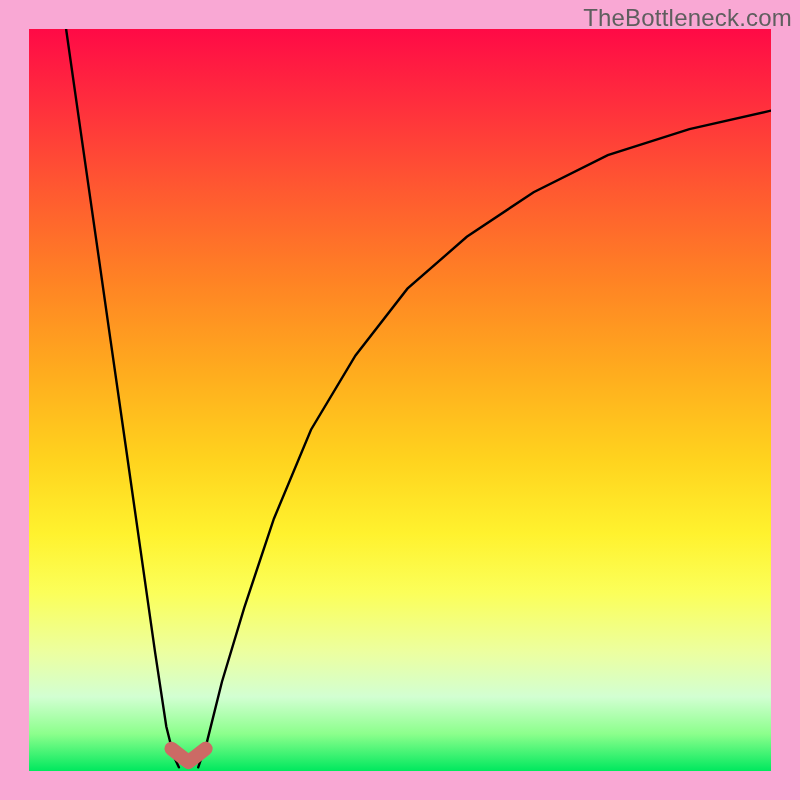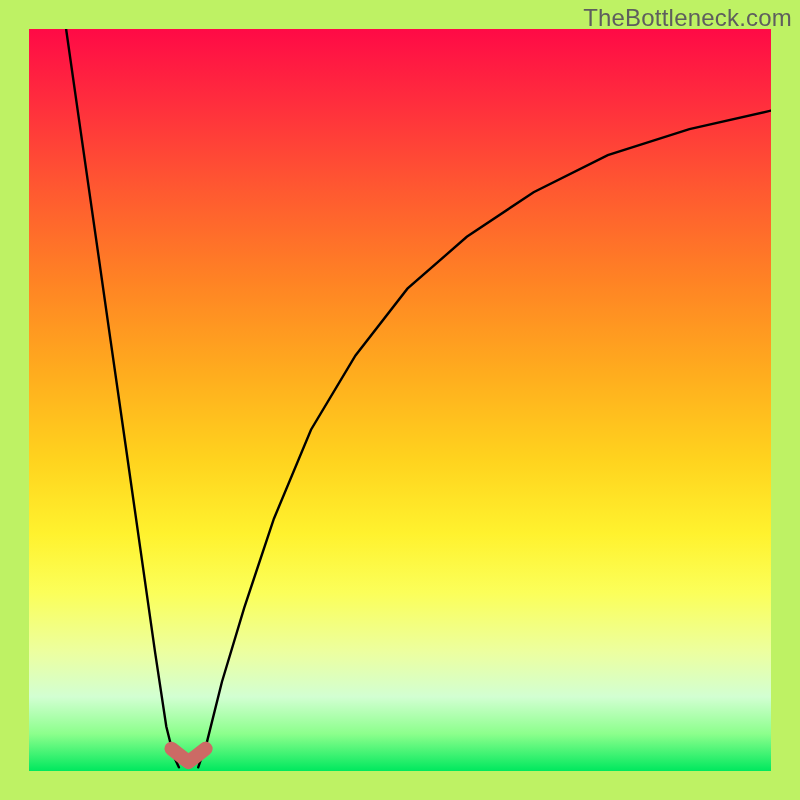--- a/index.html
+++ b/index.html
@@ -8,21 +8,21 @@
     width: 800px;
     height: 800px;
     overflow: hidden;
     background: #000;
     font-family: Arial, Helvetica, sans-serif;
   }
   .frame {
     position: absolute;
     left: 0; top: 0;
     width: 800px; height: 800px;
-    background: #bef264;
+    background: #f9a8d4;
   }
   .plot {
     position: absolute;
     left: 29px;
     top: 29px;
     width: 742px;
     height: 742px;
     overflow: hidden;
   }
   .gradient {

